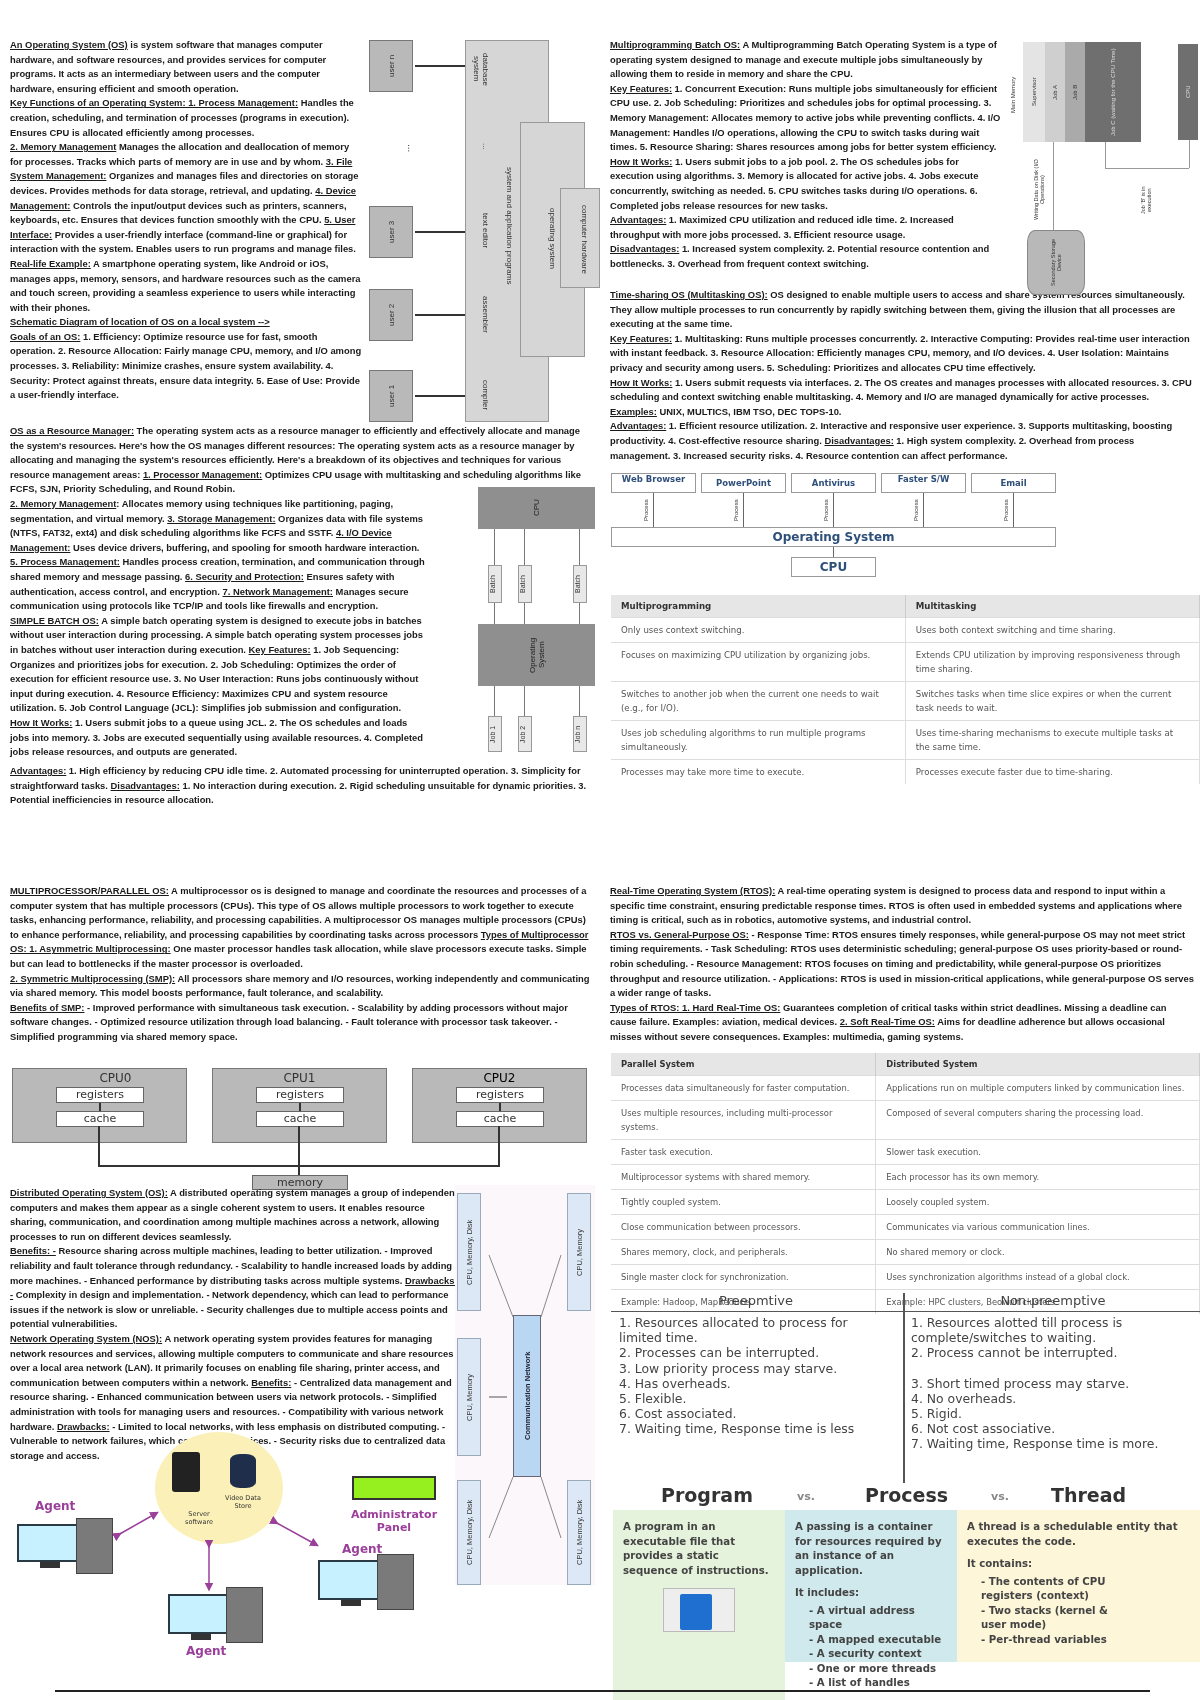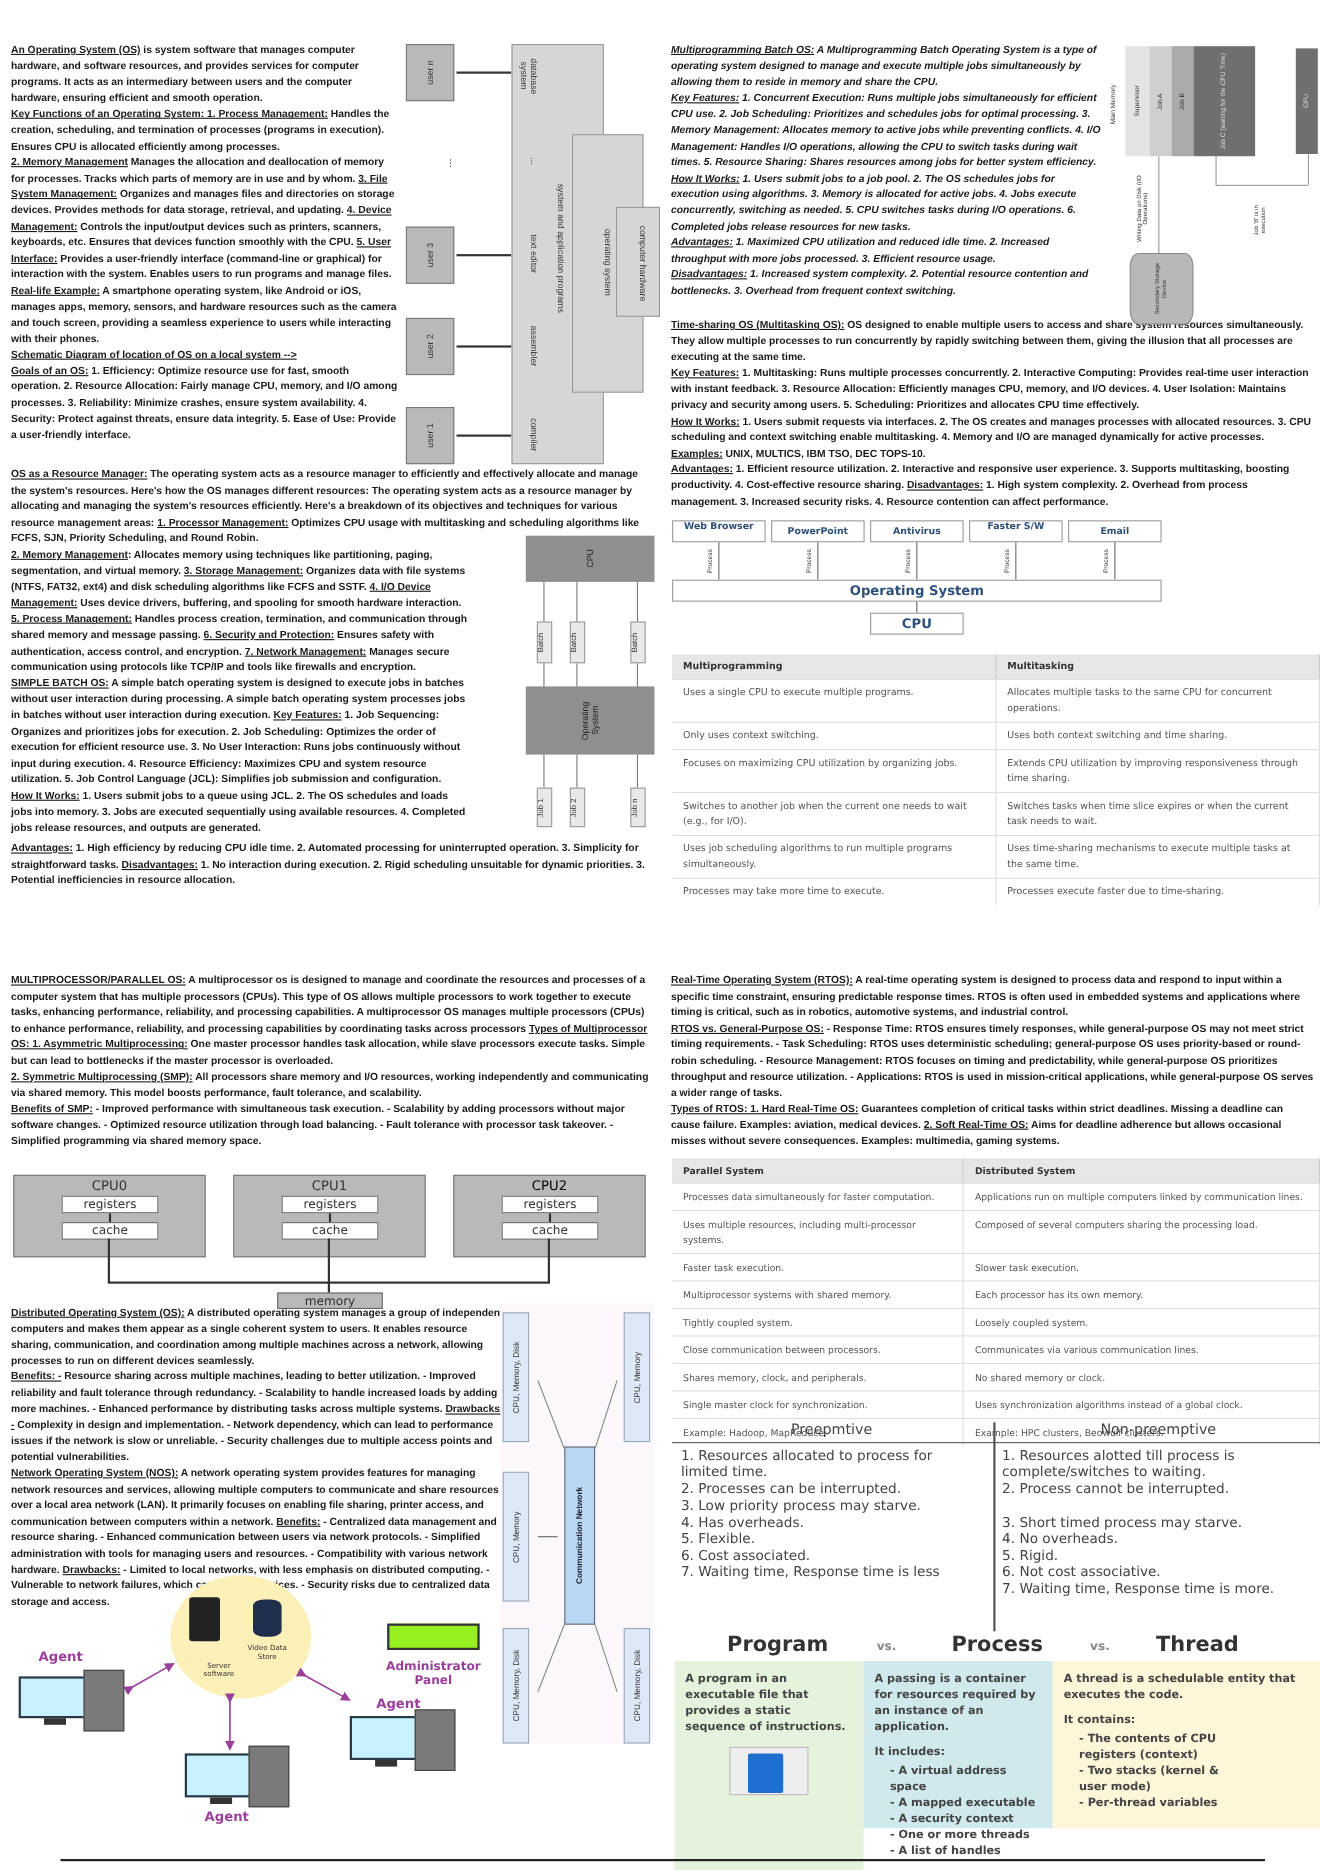--- a/index.html
+++ b/index.html
@@ -114,21 +114,21 @@
       <div class="vt" style="height:100%;font-size:7px">Job 1</div>
     </div>
   <div class="abs lbox" style="left:40px;top:229px;width:14px;height:36px;background:#e8e8e8">
       <div class="vt" style="height:100%;font-size:7px">Job 2</div>
     </div>
   <div class="abs lbox" style="left:95px;top:229px;width:14px;height:36px;background:#e8e8e8">
       <div class="vt" style="height:100%;font-size:7px">Job n</div>
     </div>
 </div>
 
-<div class="abs txt" style="left:610px;top:38px;width:395px;font-style:italic;">
+<div class="abs txt" style="left:610px;top:38px;width:395px;">
   <span class="h">Multiprogramming Batch OS:</span><span> A Multiprogramming Batch Operating System is a type of operating system designed to manage and execute multiple jobs simultaneously by allowing them to reside in memory and share the CPU.</span><br>
   <span class="h">Key Features:</span><span> 1. Concurrent Execution: Runs multiple jobs simultaneously for efficient CPU use.  2. Job Scheduling: Prioritizes and schedules jobs for optimal processing.  3. Memory Management: Allocates memory to active jobs while preventing conflicts.  4. I/O Management: Handles I/O operations, allowing the CPU to switch tasks during wait times.  5. Resource Sharing: Shares resources among jobs for better system efficiency.</span><br>
   <span class="h">How It Works:</span><span> 1. Users submit jobs to a job pool.  2. The OS schedules jobs for execution using algorithms.  3. Memory is allocated for active jobs.  4. Jobs execute concurrently, switching as needed.  5. CPU switches tasks during I/O operations.  6. Completed jobs release resources for new tasks.</span><br>
   <span class="h">Advantages:</span><span> 1. Maximized CPU utilization and reduced idle time.  2. Increased throughput with more jobs processed.  3. Efficient resource usage.</span><br>
   <span class="h">Disadvantages:</span><span> 1. Increased system complexity.  2. Potential resource contention and bottlenecks.  3. Overhead from frequent context switching.</span>
 </div>
 <div class="abs txt" style="left:610px;top:288px;width:585px;">
   <span class="h">Time-sharing OS (Multitasking OS):</span><span> OS designed to enable multiple users to access and share system resources simultaneously. They allow multiple processes to run concurrently by rapidly switching between them, giving the illusion that all processes are executing at the same time.</span><br>
   <span class="h">Key Features:</span><span> 1. Multitasking: Runs multiple processes concurrently.  2. Interactive Computing: Provides real-time user interaction with instant feedback.  3. Resource Allocation: Efficiently manages CPU, memory, and I/O devices.  4. User Isolation: Maintains privacy and security among users.  5. Scheduling: Prioritizes and allocates CPU time effectively.</span><br>
   <span class="h">How It Works:</span><span> 1. Users submit requests via interfaces.  2. The OS creates and manages processes with allocated resources.  3. CPU scheduling and context switching enable multitasking.  4. Memory and I/O are managed dynamically for active processes.  </span><span class="h">Examples:</span><span> UNIX, MULTICS, IBM TSO, DEC TOPS-10.</span><br>
@@ -185,24 +185,20 @@
 </div>
 
 <table class="abs cmp" style="left:611px;top:595px;width:589px;">
   <thead>
       <tr>
     <th style="width:50%">Multiprogramming</th>
     <th>Multitasking</th>
   </tr>
     </thead>
   <tbody>
-    <tr style="height:36px">
-        <td>Uses a single CPU to execute multiple programs.</td>
-        <td>Allocates multiple tasks to the same CPU for concurrent operations.</td>
-      </tr>
     <tr>
         <td>Only uses context switching.</td>
         <td>Uses both context switching and time sharing.</td>
       </tr>
     <tr>
         <td>Focuses on maximizing CPU utilization by organizing jobs.</td>
         <td>Extends CPU utilization by improving responsiveness through time sharing.</td>
       </tr>
     <tr>
         <td>Switches to another job when the current one needs to wait (e.g., for I/O).</td>
@@ -220,21 +216,21 @@
 </table>
 
 <div class="abs txt" style="left:10px;top:884px;width:585px;">
   <span class="h">MULTIPROCESSOR/PARALLEL OS:</span><span> A multiprocessor os is designed to manage and coordinate the resources and processes of a computer system that has multiple processors (CPUs). This type of OS allows multiple processors to work together to execute tasks, enhancing performance, reliability, and processing capabilities. A multiprocessor OS manages multiple processors (CPUs) to enhance performance, reliability, and processing capabilities by coordinating tasks across processors </span><span class="h">Types of Multiprocessor OS:  1. Asymmetric Multiprocessing:</span><span> One master processor handles task allocation, while slave processors execute tasks. Simple but can lead to bottlenecks if the master processor is overloaded.</span><br>
   <span class="h">2. Symmetric Multiprocessing (SMP):</span><span> All processors share memory and I/O resources, working independently and communicating via shared memory. This model boosts performance, fault tolerance, and scalability.</span><br>
   <span class="h">Benefits of SMP:</span><span>  - Improved performance with simultaneous task execution.  - Scalability by adding processors without major software changes.  - Optimized resource utilization through load balancing.  - Fault tolerance with processor task takeover.  - Simplified programming via shared memory space.</span>
 </div>
 
 <div class="abs" style="left:12px;top:1068px;width:580px;height:115px;">
   <div class="abs gbox" style="left:0;top:0;width:175px;height:75px;">
-    <div class="abs ppt" style="left:0;top:2px;width:100%;text-align:center;font-size:12px;color:#333"><span>CPU0</span></div>
+    <div class="abs ppt" style="left:16px;top:2px;width:100%;text-align:center;font-size:12px;color:#333"><span>CPU0</span></div>
     <div class="abs ppt" style="left:43px;top:18px;width:88px;height:16px;background:#fff;border:1px solid #666;text-align:center;font-size:11px;color:#333">registers</div>
     <div class="abs line" style="left:86px;top:34px;width:2px;height:8px"></div>
     <div class="abs ppt" style="left:43px;top:42px;width:88px;height:16px;background:#fff;border:1px solid #666;text-align:center;font-size:11px;color:#333">cache</div>
   </div>
   <div class="abs gbox" style="left:200px;top:0;width:175px;height:75px;">
     <div class="abs ppt" style="left:0;top:2px;width:100%;text-align:center;font-size:12px;color:#333"><span>CPU1</span></div>
     <div class="abs ppt" style="left:43px;top:18px;width:88px;height:16px;background:#fff;border:1px solid #666;text-align:center;font-size:11px;color:#333">registers</div>
     <div class="abs line" style="left:86px;top:34px;width:2px;height:8px"></div>
     <div class="abs ppt" style="left:43px;top:42px;width:88px;height:16px;background:#fff;border:1px solid #666;text-align:center;font-size:11px;color:#333">cache</div>
   </div>

